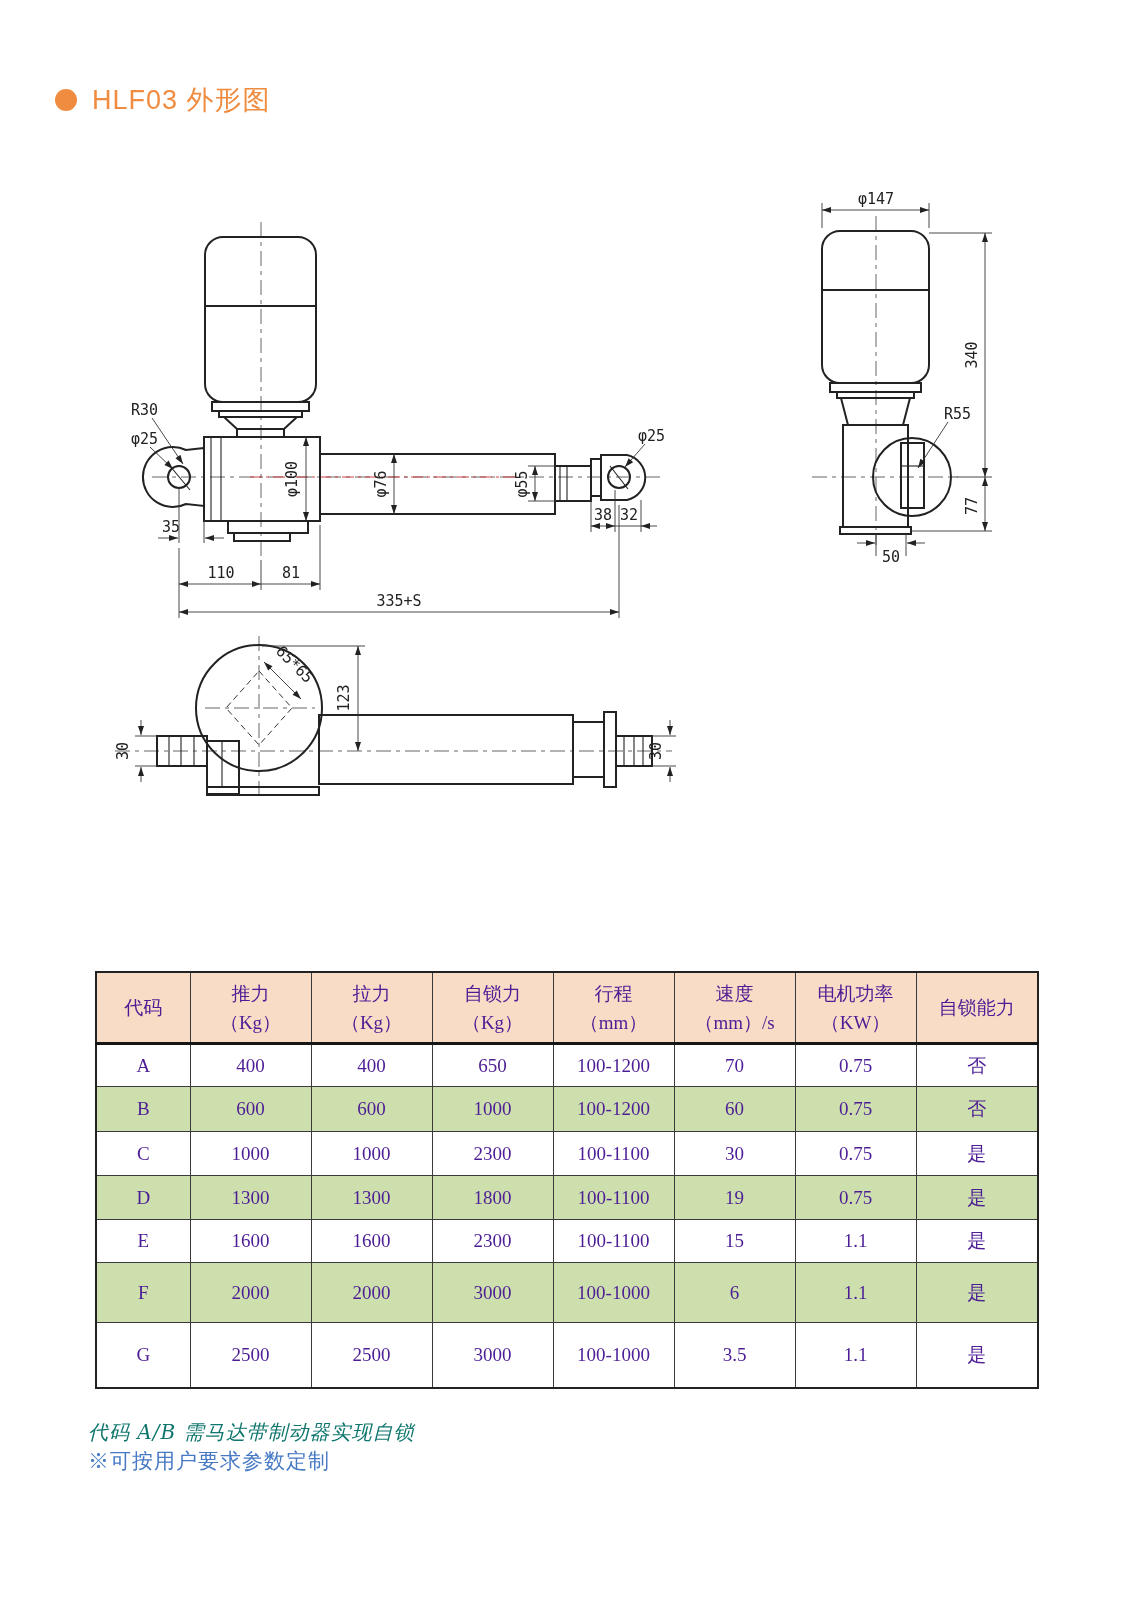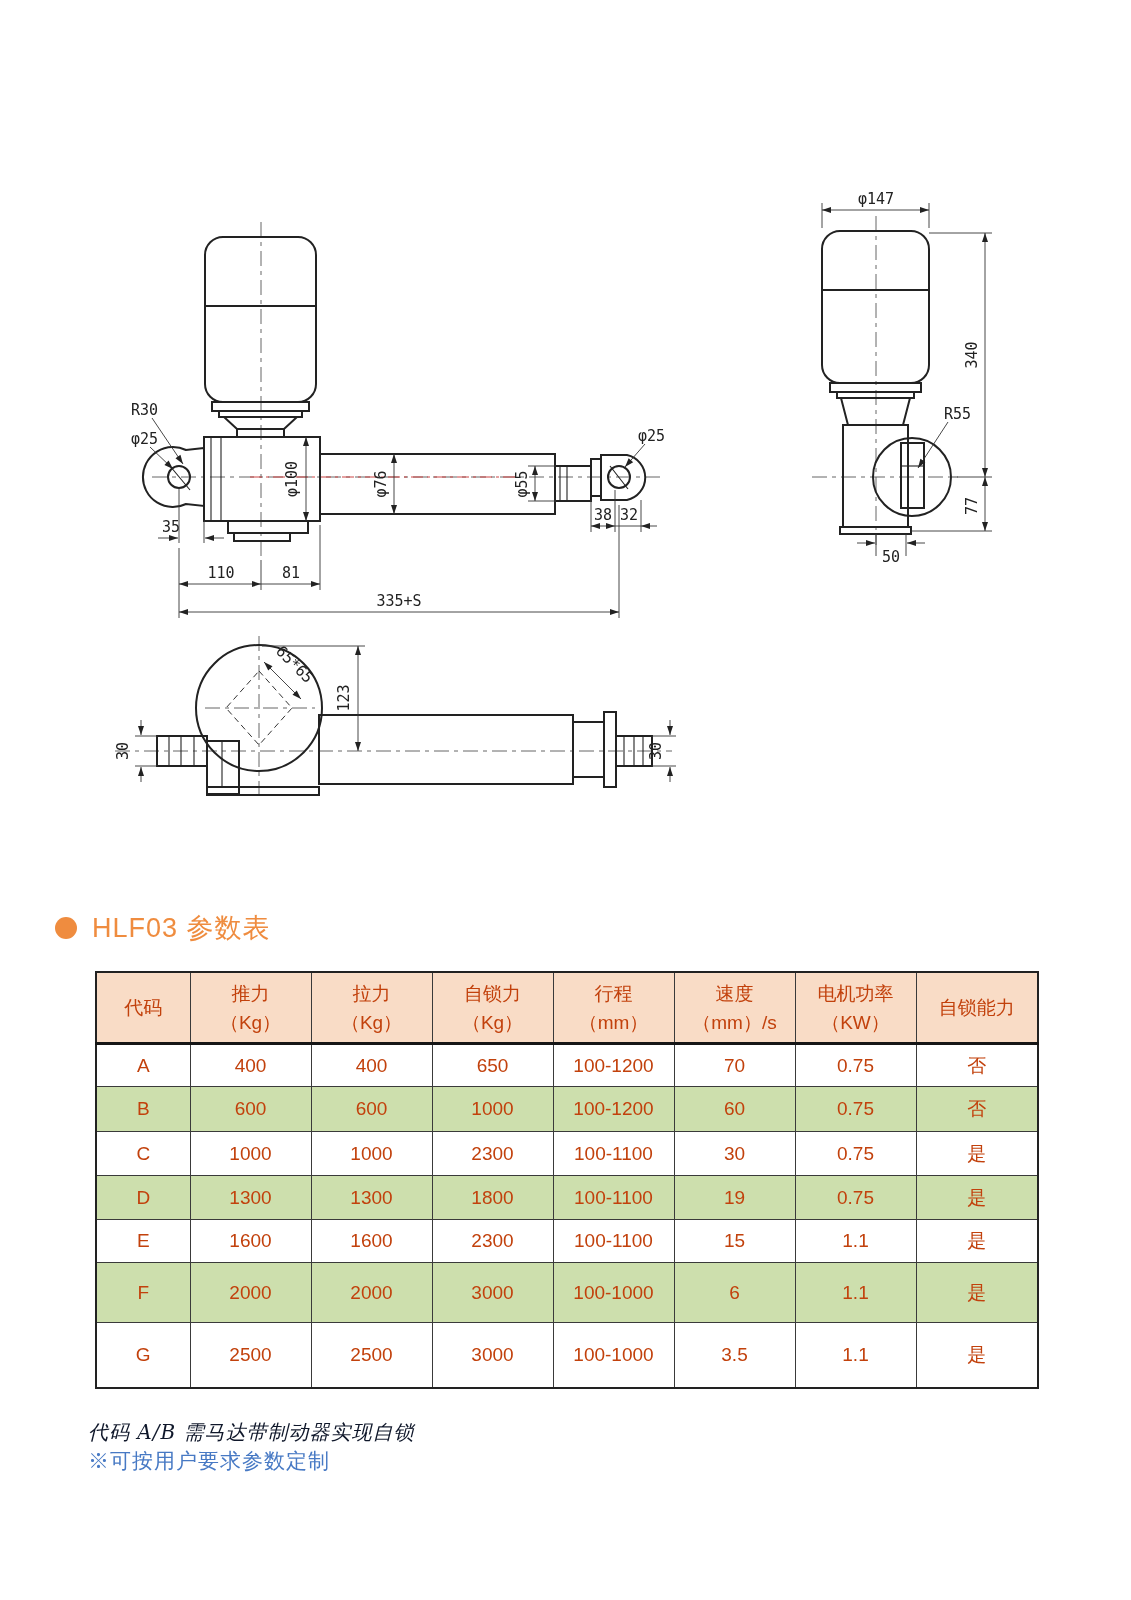--- a/index.html
+++ b/index.html
@@ -15,37 +15,41 @@
   #drawing-svg{position:absolute;left:0;top:0;}
   .outline{fill:none;stroke:#222;stroke-width:2;}
   .thin{fill:none;stroke:#222;stroke-width:1.1;}
   .ext{fill:none;stroke:#333;stroke-width:0.9;}
   .cl{fill:none;stroke:#666;stroke-width:1;stroke-dasharray:15 5 4 5;}
   .clred{fill:none;stroke:#CC4444;stroke-width:1;stroke-dasharray:12 4 3 4;}
   .dash{fill:none;stroke:#333;stroke-width:1;stroke-dasharray:6 4;}
   .dtext{font-family:"DejaVu Sans Mono",monospace;font-size:15px;fill:#222;}
   
   .ptable{position:absolute;left:95px;top:971px;border-collapse:collapse;table-layout:fixed;width:942px;
-          font-family:Liberation Sans, sans-serif;font-size:19px;color:#c2410c;}
+          font-family:Liberation Serif, serif;font-size:19px;color:#4c1d95;}
   .ptable td{border:1.5px solid #3a3a3a;text-align:center;vertical-align:middle;padding:0;}
   .ptable tr.hdr td{background:#F9DCC6;border-bottom:3px solid #161616;height:69px;line-height:29px;}
   .ptable{border:2px solid #222;}
   .ptable tr.green td{background:#CDDFAD;}
   .r43 td{height:41px}.r46 td{height:44px}.r45 td{height:43px}.r44 td{height:42px}.r61 td{height:59px}.r66 td{height:64px}
   
-  .note1{position:absolute;left:88px;top:1419px;color:#0f172a;font-family:"DejaVu Serif",serif;
+  .note1{position:absolute;left:88px;top:1419px;color:#0f766e;font-family:"DejaVu Serif",serif;
          font-style:italic;font-size:20px;letter-spacing:1px;}
   .note2{position:absolute;left:88px;top:1447px;color:#4779C4;font-family:"Liberation Sans",sans-serif;
          font-size:21px;font-weight:400;letter-spacing:1px;}
 </style>
 </head>
 <body>
 
 <div class="page">
 
+  <div class="sec-head" id="head-outline">
+    <span class="bullet"></span>
+    <span>HLF03 外形图</span>
+  </div>
 
   <svg id="drawing-svg" width="1131" height="850" viewBox="0 0 1131 850">
     <defs>
       <marker id="ar" markerWidth="10" markerHeight="7" refX="9.5" refY="3.5" orient="auto-start-reverse" markerUnits="userSpaceOnUse">
         <path d="M0.5,0.5 L9.5,3.5 L0.5,6.5 Z" fill="#222"></path>
       </marker>
     </defs>
 
     <g>
 
@@ -202,24 +206,20 @@
       <text class="dtext" text-anchor="middle" transform="translate(128,751) rotate(-90)">30</text>
 
       <line class="ext" x1="652" y1="736" x2="676" y2="736"></line>
       <line class="ext" x1="652" y1="766" x2="676" y2="766"></line>
       <line class="ext" x1="670" y1="720" x2="670" y2="735" marker-end="url(#ar)"></line>
       <line class="ext" x1="670" y1="782" x2="670" y2="767" marker-end="url(#ar)"></line>
       <text class="dtext" text-anchor="middle" transform="translate(661,751) rotate(-90)">30</text>
     </g>
   </svg>
 
-  <div class="sec-head" id="head-params">
-    <span class="bullet"></span>
-    <span>HLF03 参数表</span>
-  </div>
 
   <table class="ptable">
     <colgroup>
       <col style="width:94px">
         <col style="width:121px">
         <col style="width:121px">
         <col style="width:121px">
       <col style="width:121px">
         <col style="width:121px">
         <col style="width:121px">

